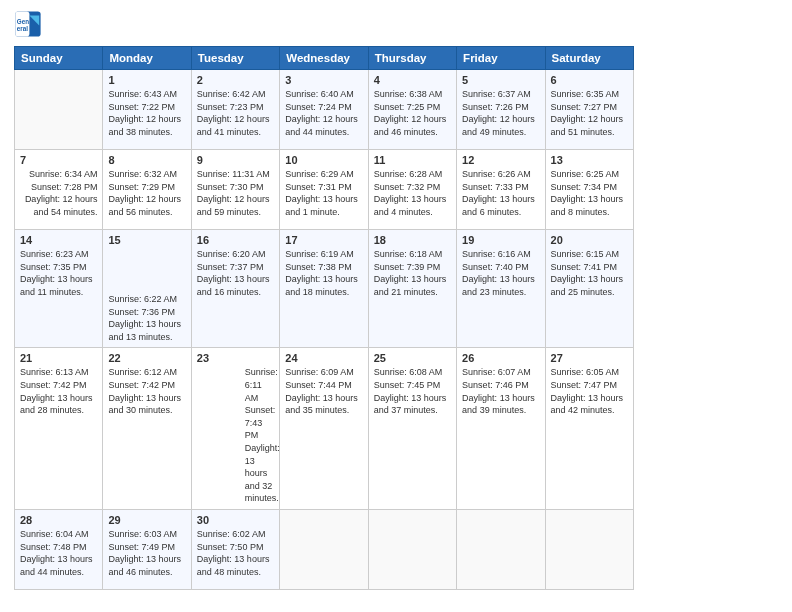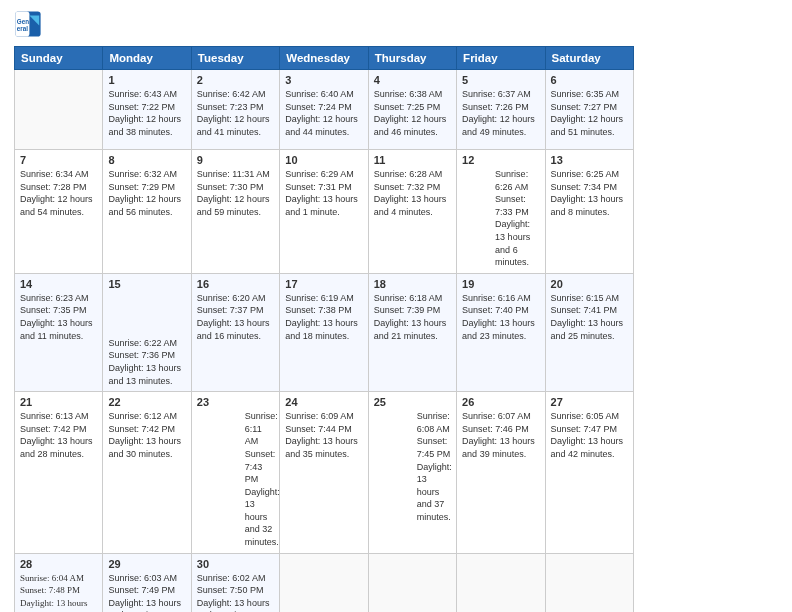--- a/index.html
+++ b/index.html
@@ -176,21 +176,21 @@
             <span class="day-num">6</span>
             <div class="day-info" style="white-space: pre-line;">Sunrise: 6:35 AM
 Sunset: 7:27 PM
 Daylight: 12 hours
 and 51 minutes.</div>
           </td>
         </tr>
         <tr>
           <td>
             <span class="day-num">7</span>
-            <div class="day-info" style="white-space: pre-line;">Sunrise: 6:34 AM
+            <div class="day-info" style="white-space: pre-line; text-align: right;">Sunrise: 6:34 AM
 Sunset: 7:28 PM
 Daylight: 12 hours
 and 54 minutes.</div>
           </td>
           <td>
             <span class="day-num">8</span>
             <div class="day-info" style="white-space: pre-line;">Sunrise: 6:32 AM
 Sunset: 7:29 PM
 Daylight: 12 hours
 and 56 minutes.</div>
@@ -211,21 +211,21 @@
           </td>
           <td>
             <span class="day-num">11</span>
             <div class="day-info" style="white-space: pre-line;">Sunrise: 6:28 AM
 Sunset: 7:32 PM
 Daylight: 13 hours
 and 4 minutes.</div>
           </td>
           <td>
             <span class="day-num">12</span>
-            <div class="day-info" style="white-space: pre-line; margin-left: 33px;">Sunrise: 6:26 AM
+            <div class="day-info" style="white-space: pre-line;">Sunrise: 6:26 AM
 Sunset: 7:33 PM
 Daylight: 13 hours
 and 6 minutes.</div>
           </td>
           <td>
             <span class="day-num">13</span>
             <div class="day-info" style="white-space: pre-line;">Sunrise: 6:25 AM
 Sunset: 7:34 PM
 Daylight: 13 hours
 and 8 minutes.</div>
@@ -306,21 +306,21 @@
           </td>
           <td>
             <span class="day-num">24</span>
             <div class="day-info" style="white-space: pre-line;">Sunrise: 6:09 AM
 Sunset: 7:44 PM
 Daylight: 13 hours
 and 35 minutes.</div>
           </td>
           <td>
             <span class="day-num">25</span>
-            <div class="day-info" style="white-space: pre-line; margin-left: 43px;">Sunrise: 6:08 AM
+            <div class="day-info" style="white-space: pre-line;">Sunrise: 6:08 AM
 Sunset: 7:45 PM
 Daylight: 13 hours
 and 37 minutes.</div>
           </td>
           <td>
             <span class="day-num">26</span>
             <div class="day-info" style="white-space: pre-line;">Sunrise: 6:07 AM
 Sunset: 7:46 PM
 Daylight: 13 hours
 and 39 minutes.</div>
@@ -329,21 +329,21 @@
             <span class="day-num">27</span>
             <div class="day-info" style="white-space: pre-line;">Sunrise: 6:05 AM
 Sunset: 7:47 PM
 Daylight: 13 hours
 and 42 minutes.</div>
           </td>
         </tr>
         <tr>
           <td>
             <span class="day-num">28</span>
-            <div class="day-info" style="white-space: pre-line; font-family: Liberation Serif, serif;">Sunrise: 6:04 AM
+            <div class="day-info" style="white-space: pre-line;">Sunrise: 6:04 AM
 Sunset: 7:48 PM
 Daylight: 13 hours
 and 44 minutes.</div>
           </td>
           <td>
             <span class="day-num">29</span>
             <div class="day-info" style="white-space: pre-line;">Sunrise: 6:03 AM
 Sunset: 7:49 PM
 Daylight: 13 hours
 and 46 minutes.</div>

